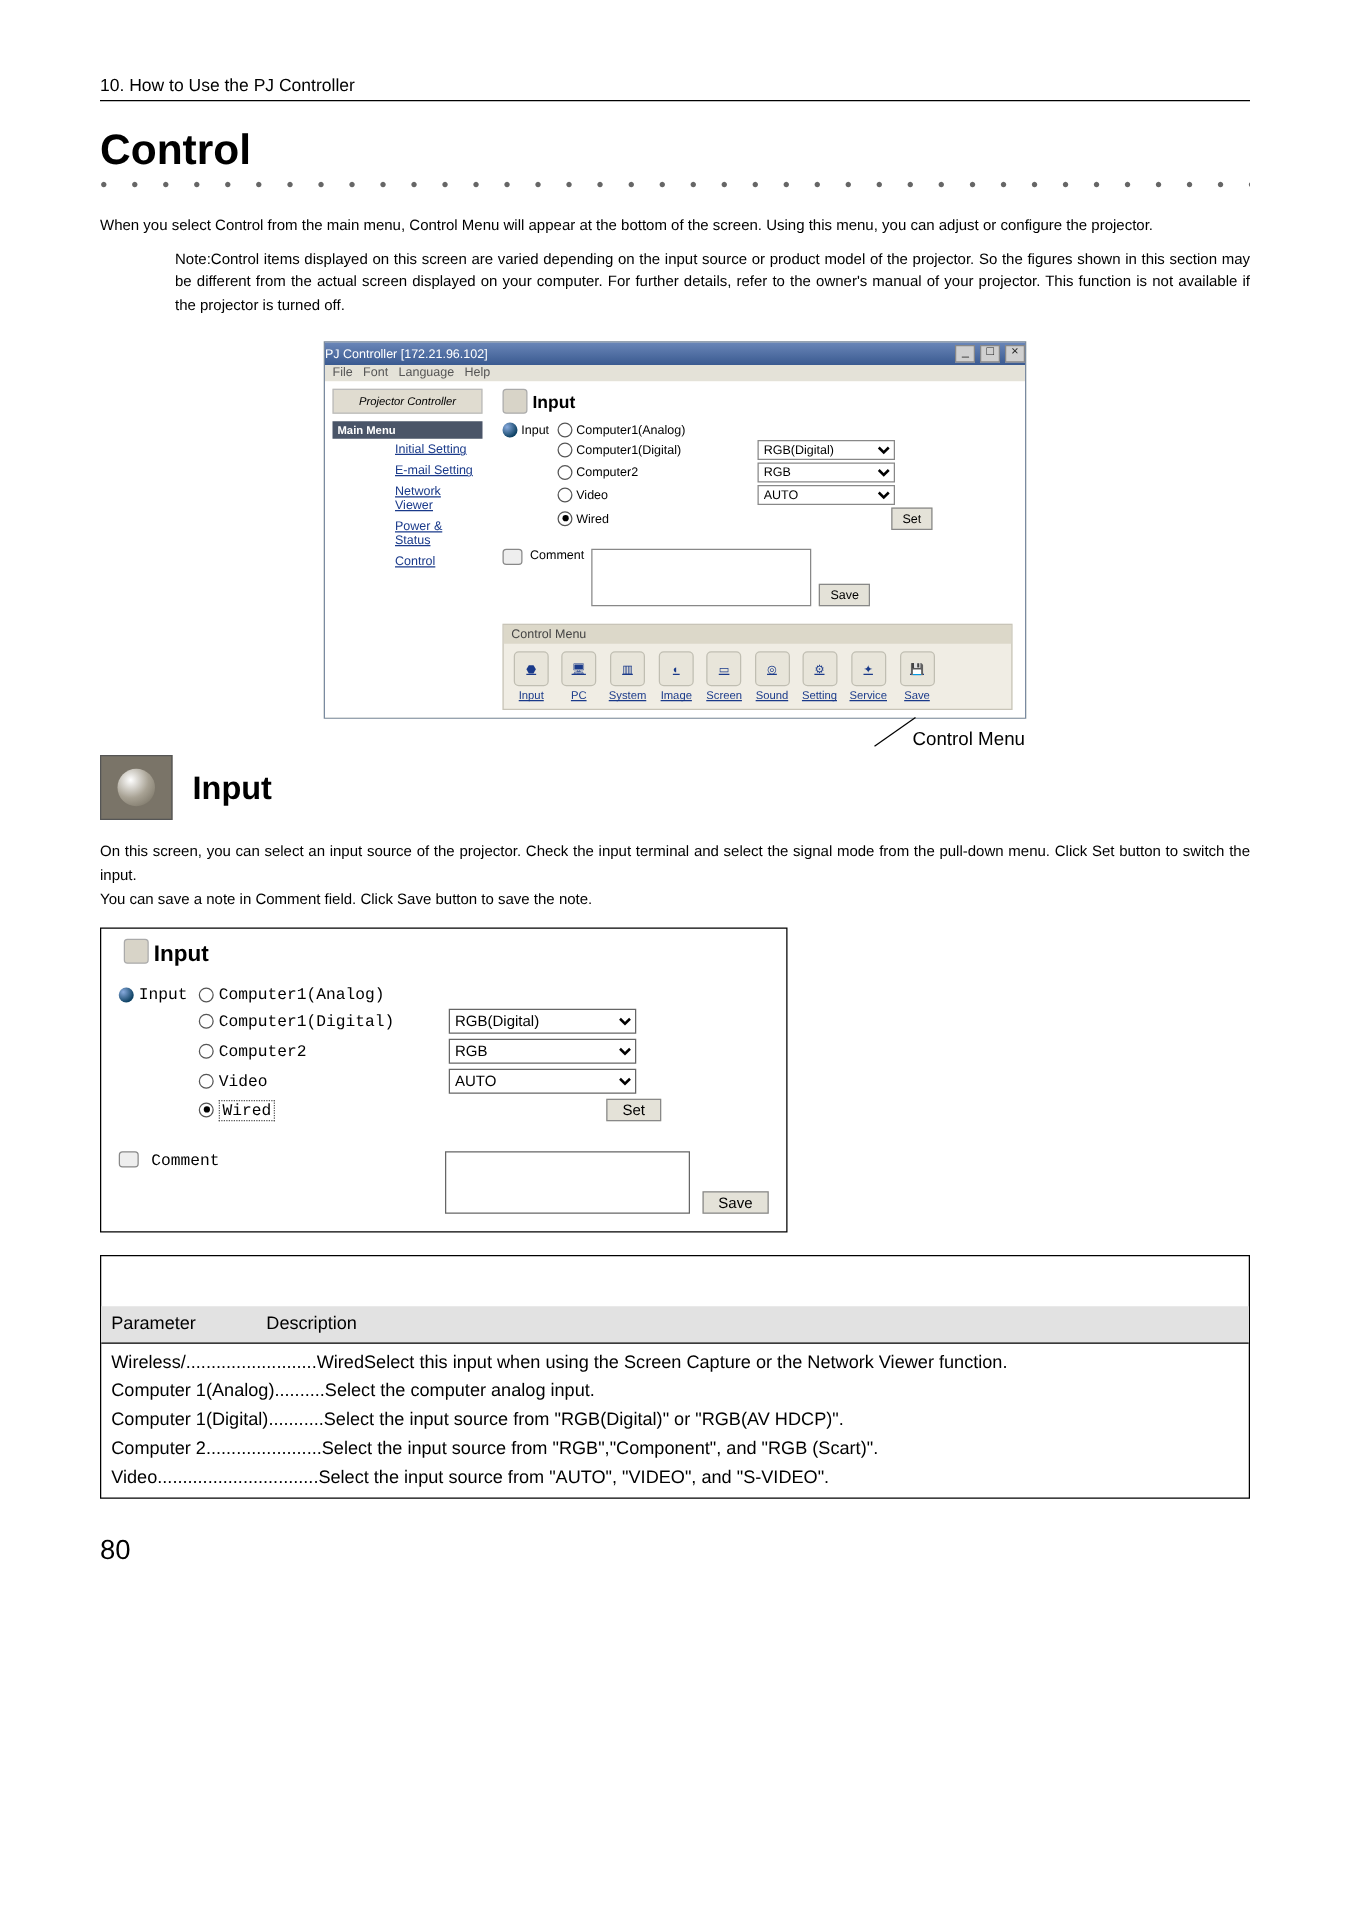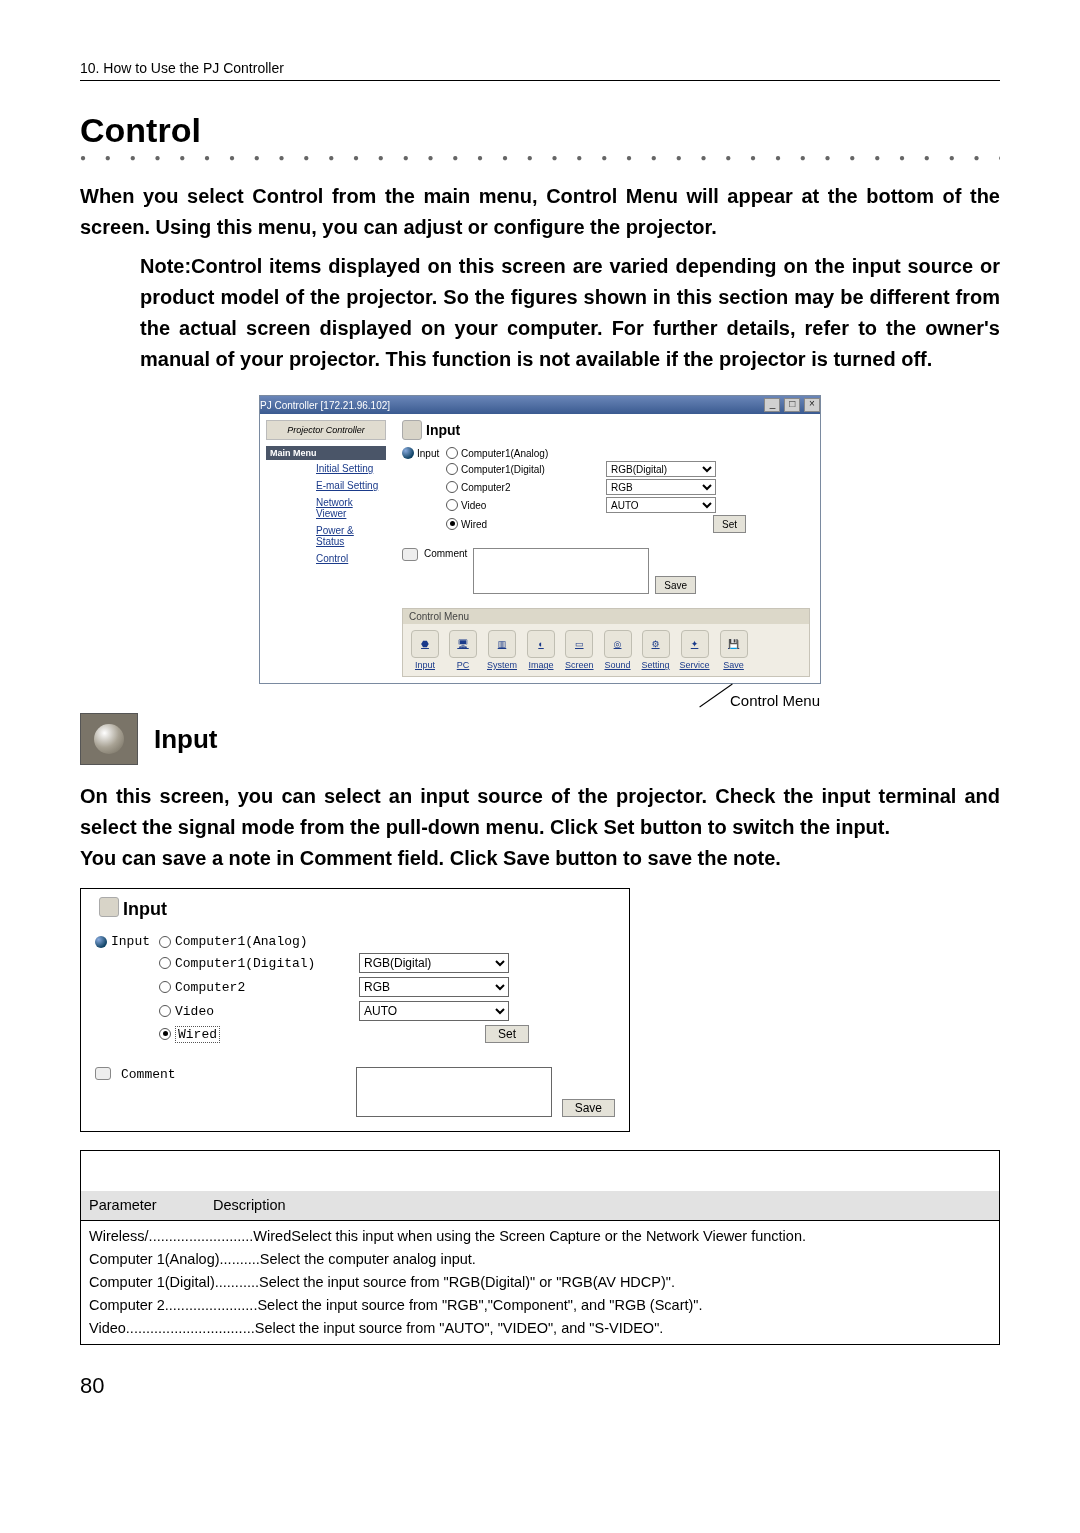--- a/index.html
+++ b/index.html
@@ -9,42 +9,41 @@
     font-family: Arial, Helvetica, sans-serif;
     color: #000;
     width: 1080px;
   }
   .page {
     padding: 60px 80px 40px 80px;
   }
   .header-line {
     border-bottom: 1px solid #000;
     padding-bottom: 4px;
-    margin-bottom: 30px;
+    margin-bottom: 20px;
     font-size: 14px;
   }
   .section-title {
     font-size: 34px;
     font-weight: bold;
     color: #000;
     margin-bottom: 2px;
   }
   .dotline {
     letter-spacing: 8px;
     color: #666;
     font-size: 10px;
     margin-bottom: 18px;
     white-space: nowrap;
     overflow: hidden;
   }
   .intro, .note, .subintro {
-    font-size: 20px;
+    font-size: 12px;
     line-height: 1.55;
     text-align: justify;
-    font-weight: bold;
   }
   .note {
     padding-left: 60px;
     margin-top: 8px;
     margin-bottom: 20px;
   }
   .app-window {
     width: 560px;
     margin: 10px auto 8px auto;
     border: 1px solid #7a8aa0;
@@ -349,20 +348,26 @@
   <div class="note">Note:Control items displayed on this screen are varied depending on the input source or product model of the projector. So the figures shown in this section may be different from the actual screen displayed on your computer. For further details, refer to the owner's manual of your projector. This function is not available if the projector is turned off.</div>
 
   <div class="app-window">
     <div class="titlebar">
       <span>PJ Controller [172.21.96.102]</span>
       <span class="buttons">
         <span>_</span>
         <span>□</span>
         <span>×</span>
       </span>
+    </div>
+    <div class="menubar">
+      <span>File</span>&nbsp;&nbsp;
+      <span>Font</span>&nbsp;&nbsp;
+      <span>Language</span>&nbsp;&nbsp;
+      <span>Help</span>
     </div>
     <div class="app-body">
       <div class="sidebar">
         <div class="logo">Projector Controller</div>
         <div class="mainmenu-hdr">Main Menu</div>
         <a>Initial Setting</a>
         <a>E-mail Setting</a>
         <a>Network Viewer</a>
         <a>Power &amp; Status</a>
         <a>Control</a>

